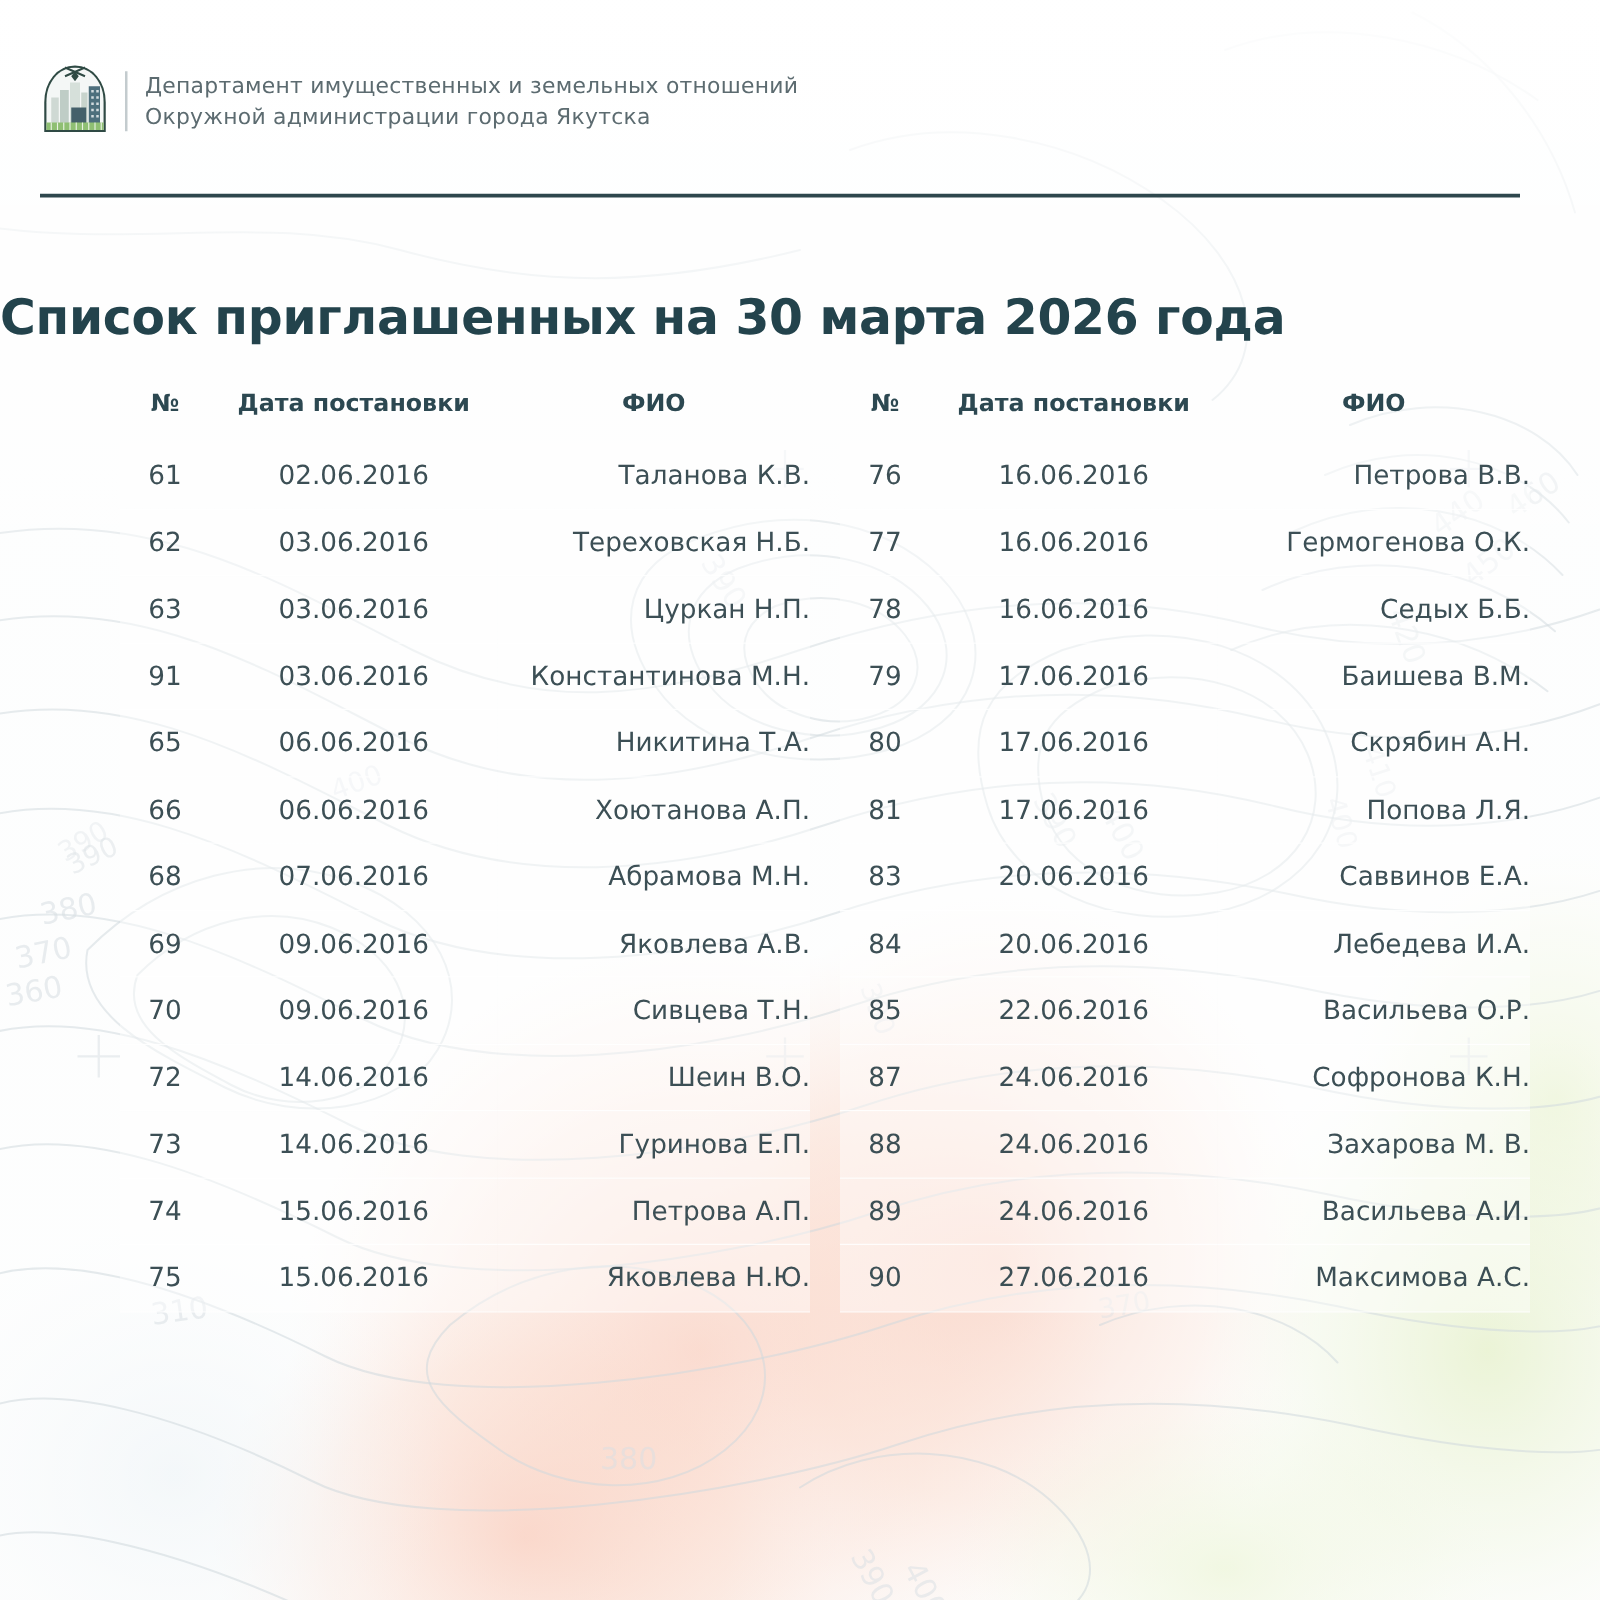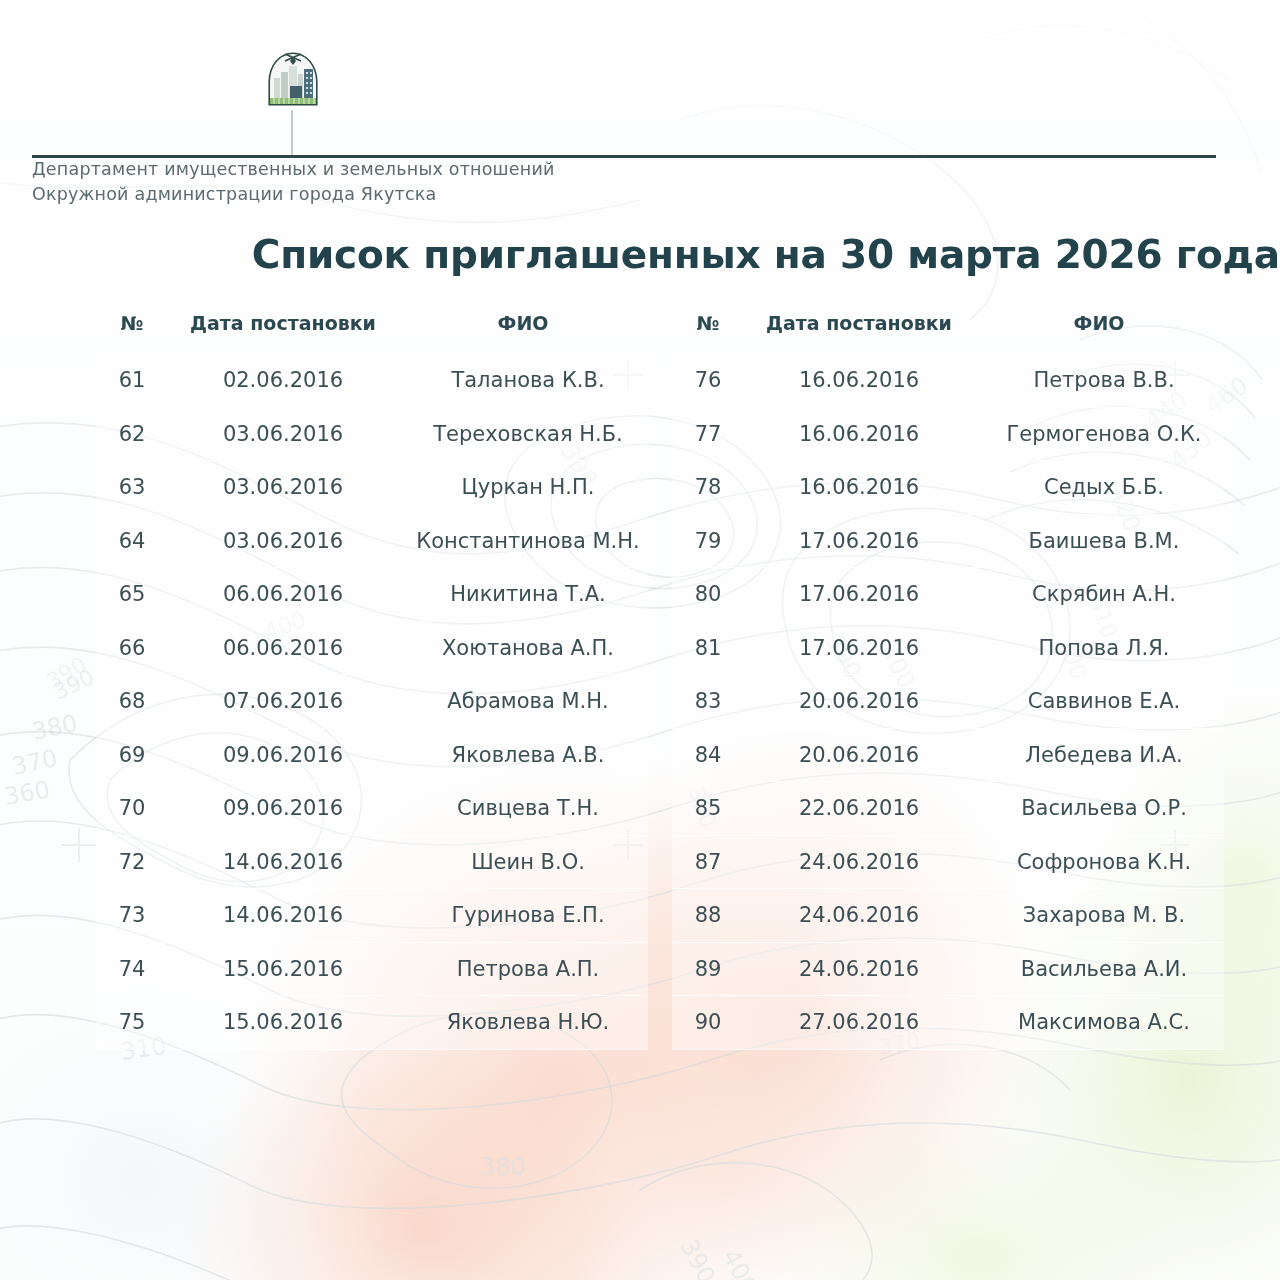--- a/index.html
+++ b/index.html
@@ -54,21 +54,20 @@
   }
 
   
   #header {
     position: absolute;
     left: 32px;
     top: 52px;
     display: flex;
     align-items: center;
     gap: 0px;
-    flex-direction: column;
   }
   #logo-mark {
     width: 56px;
     height: 58px;
     flex: 0 0 auto;
     display: block;
   }
   #org-divider {
     width: 2px;
     height: 48px;
@@ -100,21 +99,21 @@
     height: 3px;
     background: #2e474d;
   }
 
   
   #page-title {
     position: absolute;
     left: 0;
     right: 0;
     top: 196px;
-    text-align: right;
+    text-align: left;
     font-family: "DejaVu Sans", "Liberation Sans", sans-serif;
     font-size: 39px;
     font-weight: bold;
     color: #23434c;
     letter-spacing: -0.2px;
     margin-top: 36px;
   }
 
   
   #roster {
@@ -146,21 +145,21 @@
     padding: 0;
     text-align: center;
     white-space: nowrap;
     background: rgba(255,255,255,0.42);
     border-bottom: 1px solid rgba(255,255,255,0.85);
   }
   #roster tbody tr td.cell-num { width: 72px; }
   #roster tbody tr td.cell-date { width: 230px; }
   #roster tbody tr td.cell-fio {
     width: 250px;
-    text-align: center;
+    text-align: right;
     padding-left: 10px;
   }
   #roster thead th.head-num { width: 72px; }
   #roster thead th.head-date { width: 230px; }
   #roster thead th.head-fio { width: 250px; }
   .col-gap { width: 24px; }
 </style>
 </head>
 <body>
 
@@ -372,21 +371,21 @@
           <tr>
             <td class="cell-num">63</td>
             <td class="cell-date">03.06.2016</td>
             <td class="cell-fio">Цуркан Н.П.</td>
             <td class="col-gap" style="background: transparent; border-bottom: none;"></td>
             <td class="cell-num">78</td>
             <td class="cell-date">16.06.2016</td>
             <td class="cell-fio">Седых Б.Б.</td>
           </tr>
           <tr>
-            <td class="cell-num">64</td>
+            <td class="cell-num">91</td>
             <td class="cell-date">03.06.2016</td>
             <td class="cell-fio">Константинова М.Н.</td>
             <td class="col-gap" style="background: transparent; border-bottom: none;"></td>
             <td class="cell-num">79</td>
             <td class="cell-date">17.06.2016</td>
             <td class="cell-fio">Баишева В.М.</td>
           </tr>
           <tr>
             <td class="cell-num">65</td>
             <td class="cell-date">06.06.2016</td>

